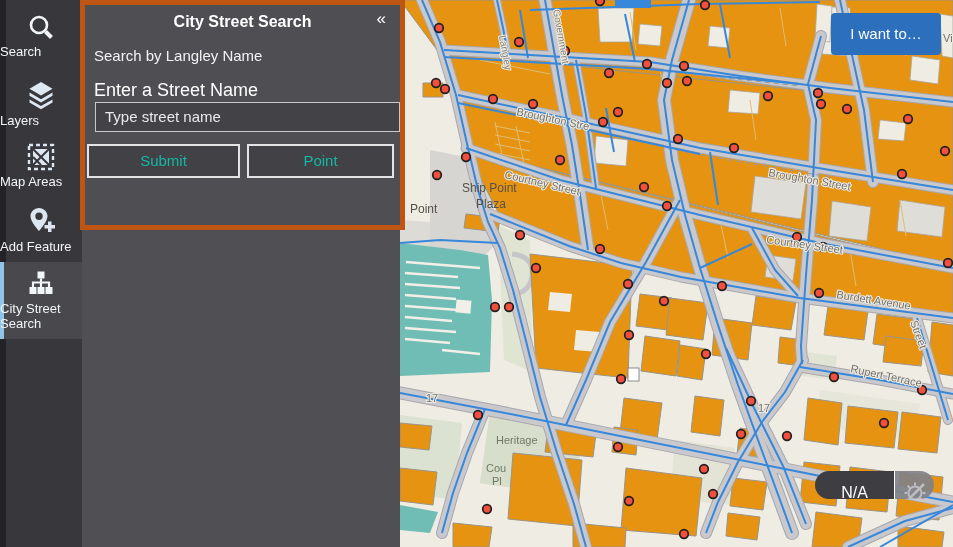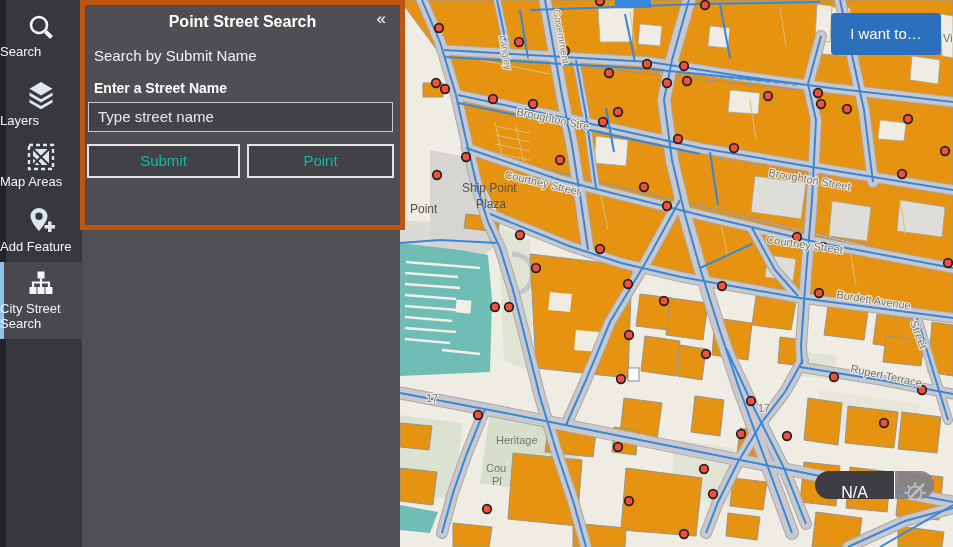--- a/index.html
+++ b/index.html
@@ -10,22 +10,22 @@
 #lstrip{position:absolute;left:0;top:0;width:6px;height:547px;background:#232327}
 .sbitem{position:absolute;left:0;width:82px;text-align:left;color:#F2F5F9;font-size:13px}
 .sbitem svg{display:block;margin:0 auto 3px auto}
 #active{position:absolute;left:0;top:262px;width:82px;height:77px;background:#48484D}
 #active .bar{position:absolute;left:0;top:0;width:4px;height:77px;background:#8FC3E8}
 #graybg{position:absolute;left:82px;top:0;width:318px;height:547px;background:#505054}
 #panel{position:absolute;left:80px;top:0;width:315px;height:220px;background:#4F4F53;border:5px solid #BF5512}
 #ptitle{position:absolute;left:0;top:8px;width:100%;text-align:center;color:#fff;font-size:16px;font-weight:bold}
 #collapse{position:absolute;right:14px;top:4px;color:#fff;font-size:17px}
 #psub{position:absolute;left:9px;top:42px;color:#F2F2F2;font-size:15px}
-#plabel{position:absolute;left:9px;top:75px;color:#fff;font-size:14px;font-weight:bold}
-#pinput{position:absolute;box-sizing:border-box;left:3px;top:97px;width:305px;height:30px;background:#434347;border:1px solid #C9C9C9;color:#E9E9E9;font-size:15px;line-height:28px;padding-left:9px}
+#plabel{position:absolute;left:9px;top:75px;color:#fff;font-size:18px;font-weight:normal}
+#pinput{position:absolute;box-sizing:border-box;left:10px;top:97px;width:305px;height:30px;background:#434347;border:1px solid #C9C9C9;color:#E9E9E9;font-size:15px;line-height:28px;padding-left:9px}
 .pbtn{position:absolute;box-sizing:border-box;top:139px;height:34px;background:#414146;border:2px solid #E4E4E4;color:#14b8a6;font-size:15px;text-align:center;line-height:30px}
 #btnsubmit{left:2px;width:153px}
 #btncancel{left:162px;width:147px}
 #iwant{position:absolute;left:831px;top:13px;width:110px;height:42px;background:#2B6FBD;border-radius:4px;color:#fff;font-size:15px;text-align:center;line-height:42px}
 #pill{position:absolute;left:815px;top:471px;width:119px;height:28px;border-radius:22px;overflow:hidden}
 #pill .na{position:absolute;left:0;top:0;width:79px;height:44px;background:#3D3D42;color:#fff;font-size:16px;text-align:center;line-height:44px}
 #pill .ic{position:absolute;left:79px;top:0;width:40px;height:44px;background:rgba(130,130,137,0.93);border-left:1px solid #fff}
 #attrib{position:absolute;left:400px;top:528px;width:553px;height:19px;background:rgba(255,255,255,0.88)}
 #attrib span{position:absolute;right:6px;top:2px;font-size:12px;color:#3F3F3F}
 </style>
@@ -334,23 +334,23 @@
           <rect x="10.5" y="1.5" width="7" height="7" fill="#F2F5F9"></rect>
           <rect x="2.5" y="17" width="7" height="7" fill="#F2F5F9"></rect>
           <rect x="10.5" y="17" width="7" height="7" fill="#F2F5F9"></rect>
           <rect x="18.5" y="17" width="7" height="7" fill="#F2F5F9"></rect>
           <path d="M14 8.5 L14 12.5 M6 17 L6 12.5 L22 12.5 L22 17 M14 12.5 L14 17" stroke="#F2F5F9" stroke-width="2.2" fill="none"></path>
         </svg>
       City Street<br>Search
     </div>
   </div>
   <div id="panel">
-    <div id="ptitle">Point Street Search</div>
+    <div id="ptitle">City Street Search</div>
     <div id="collapse">«</div>
-    <div id="psub">Search by Submit Name</div>
+    <div id="psub">Search by Langley Name</div>
     <div id="plabel">Enter a Street Name</div>
     <div id="pinput">Type street name</div>
     <div class="pbtn" id="btnsubmit">Submit</div>
     <div class="pbtn" id="btncancel">Point</div>
   </div>
   <div id="iwant">I want to…</div>
   <div id="pill">
     <div class="na">N/A</div>
     <div class="ic">
       <svg width="28" height="28" viewBox="0 0 28 28" style="position:absolute;left:6px;top:8px">

